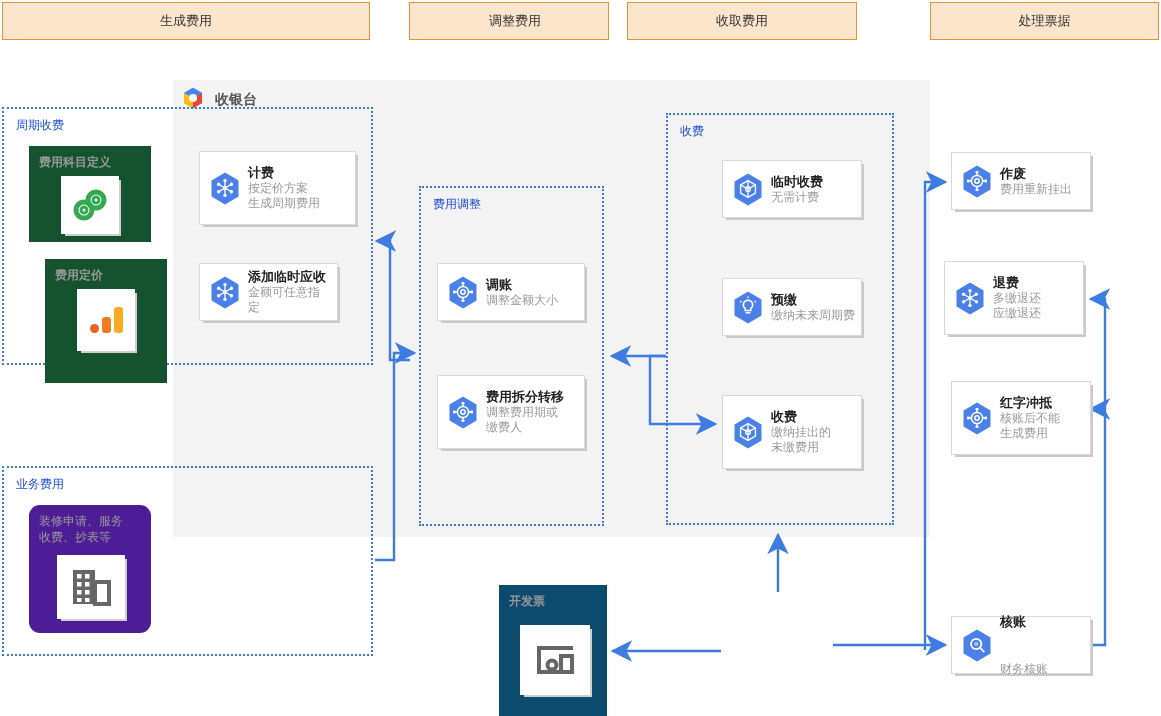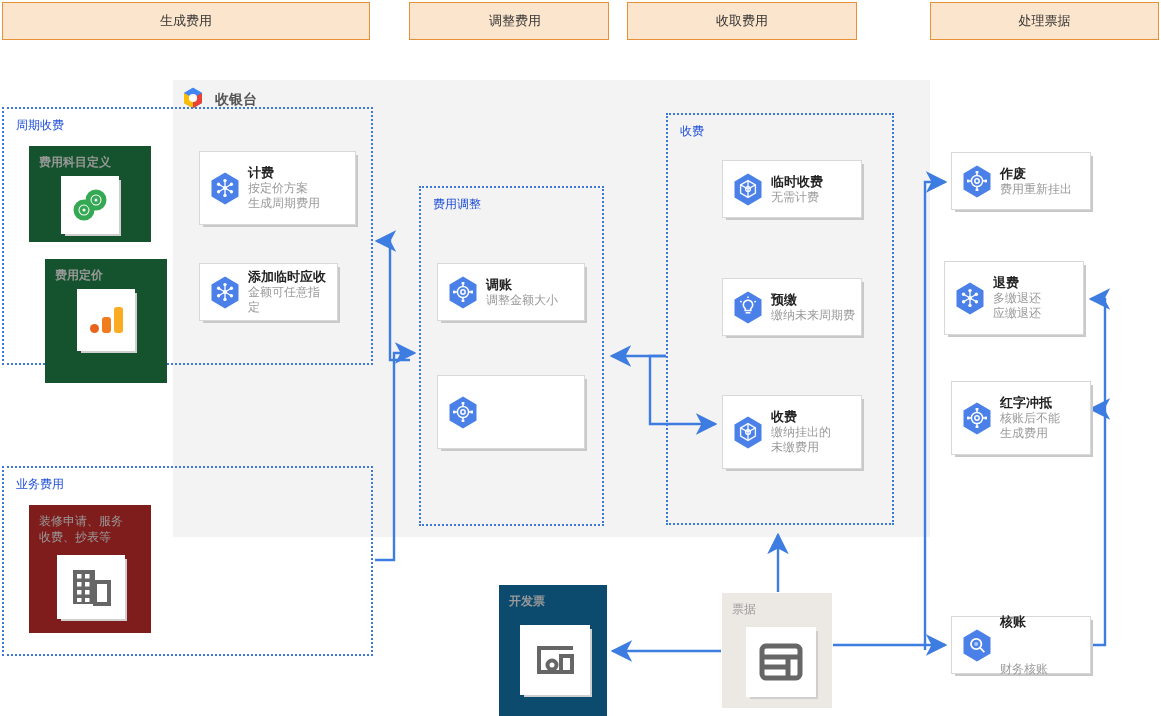--- a/index.html
+++ b/index.html
@@ -19,21 +19,21 @@
   .panel-head .ttl{font-size:14px;font-weight:bold;color:#555;}
 
   
   .dgroup{position:absolute;border:2px dotted #3c78d8;box-sizing:border-box;}
   .dgroup > .glabel{position:absolute;left:12px;top:8px;font-size:12px;color:#1d4ed8;}
 
   
   .tbox{position:absolute;box-sizing:border-box;}
   .tbox .tlabel{position:absolute;left:10px;top:8px;font-size:12px;color:#999;line-height:16px;}
   .tbox.cream{background:#14532d;font-weight:bold;}
-  .tbox.gray{background:#7f1d1d;}
+  .tbox.gray{background:#4c1d95;border-radius:11px;}
   .tbox.green{background:#0c4a6e;font-weight:bold;}
   .tbox.gray2{background:#ece9e5;}
 
   
   .card{position:absolute;background:#ffffff;border:1px solid #d8d8d8;
         box-sizing:border-box;box-shadow:3px 3px 0 -1px #c9c9c9;
         display:flex;align-items:center;}
   .card .ic{flex:0 0 auto;margin-left:8px;margin-right:6px;
             width:34px;height:34px;display:block;}
   .card .txt{flex:1 1 auto;padding-right:6px;}
@@ -145,31 +145,20 @@
     <div class="tile" style="left:21px;top:40px;width:70px;height:70px;">
       <svg width="48" height="48" viewBox="0 0 48 48">
         <path d="M8 12 H40" stroke="#666666" stroke-width="4" fill="none" stroke-linecap="square"></path>
         <path d="M8 12 V36 H30" stroke="#666666" stroke-width="4" fill="none"></path>
         <rect x="30" y="20" width="11" height="16" fill="none" stroke="#666666" stroke-width="4"></rect>
         <circle cx="21" cy="29" r="4.5" fill="none" stroke="#666666" stroke-width="4"></circle>
       </svg>
     </div>
   </div>
 
-  <div class="tbox gray2" id="tb4" style="left: 722px; top: 593px; width: 110px; height: 115px;">
-    <span class="tlabel">票据</span>
-    <div class="tile" style="left:24px;top:34px;width:70px;height:70px;">
-      <svg width="48" height="44" viewBox="0 0 48 44">
-        <rect x="5" y="6" width="38" height="32" rx="4" fill="none" stroke="#666666" stroke-width="5"></rect>
-        <path d="M5 17 H43" stroke="#666666" stroke-width="5"></path>
-        <path d="M31 17 V38" stroke="#666666" stroke-width="5"></path>
-        <path d="M5 27 H31" stroke="#666666" stroke-width="5"></path>
-      </svg>
-    </div>
-  </div>
 
   <svg class="wires">
     <defs>
       <marker id="ah" markerWidth="9" markerHeight="9" refX="8" refY="4.5" orient="auto">
         <path d="M0 0 L9 4.5 L0 9 L2.4 4.5 z" fill="#3d7ce0"></path>
       </marker>
     </defs>
     <g fill="none" stroke="#3d7ce0" stroke-width="2.4">
 
       <path d="M410 360 L390 360 L390 241 L377 241" marker-end="url(#ah)"></path>
@@ -272,20 +261,22 @@
               <path d="M8.4 17 H11.4"></path>
               <path d="M22.6 17 H25.6"></path>
             </g>
             <g fill="#ffffff">
               <rect x="15.6" y="7" width="2.8" height="2.4"></rect>
               <rect x="15.6" y="24.6" width="2.8" height="2.4"></rect>
               <rect x="7" y="15.6" width="2.4" height="2.8"></rect>
               <rect x="24.6" y="15.6" width="2.4" height="2.8"></rect>
             </g>
           </svg></span>
+        <span class="txt"><span class="t1" style="display: block;">费用拆分转移</span><span class="rule"></span><span class="t2" style="white-space:pre-line;display:block;">调整费用期或
+缴费人</span></span>
       </div>
       <div class="card" style="left: 722px; top: 160px; width: 140px; height: 58px;">
         <span class="ic"><svg width="34" height="34" viewBox="0 0 34 34">
             <path d="M17 1.5 30.5 9.5 30.5 25.5 17 33.5 3.5 25.5 3.5 9.5z" fill="#4a80e8"></path>
             <g fill="none" stroke="#ffffff" stroke-width="1.4" opacity="0.95">
               <path d="M17 8.6 L24.4 12.8 L24.4 21.2 L17 25.4 L9.6 21.2 L9.6 12.8z"></path>
               <path d="M17 8.6 L17 17 M17 17 L24.4 12.8 M17 17 L9.6 12.8 M17 17 L17 25.4"></path>
               <circle cx="17" cy="17" r="2.4"></circle>
             </g>
           </svg></span>

